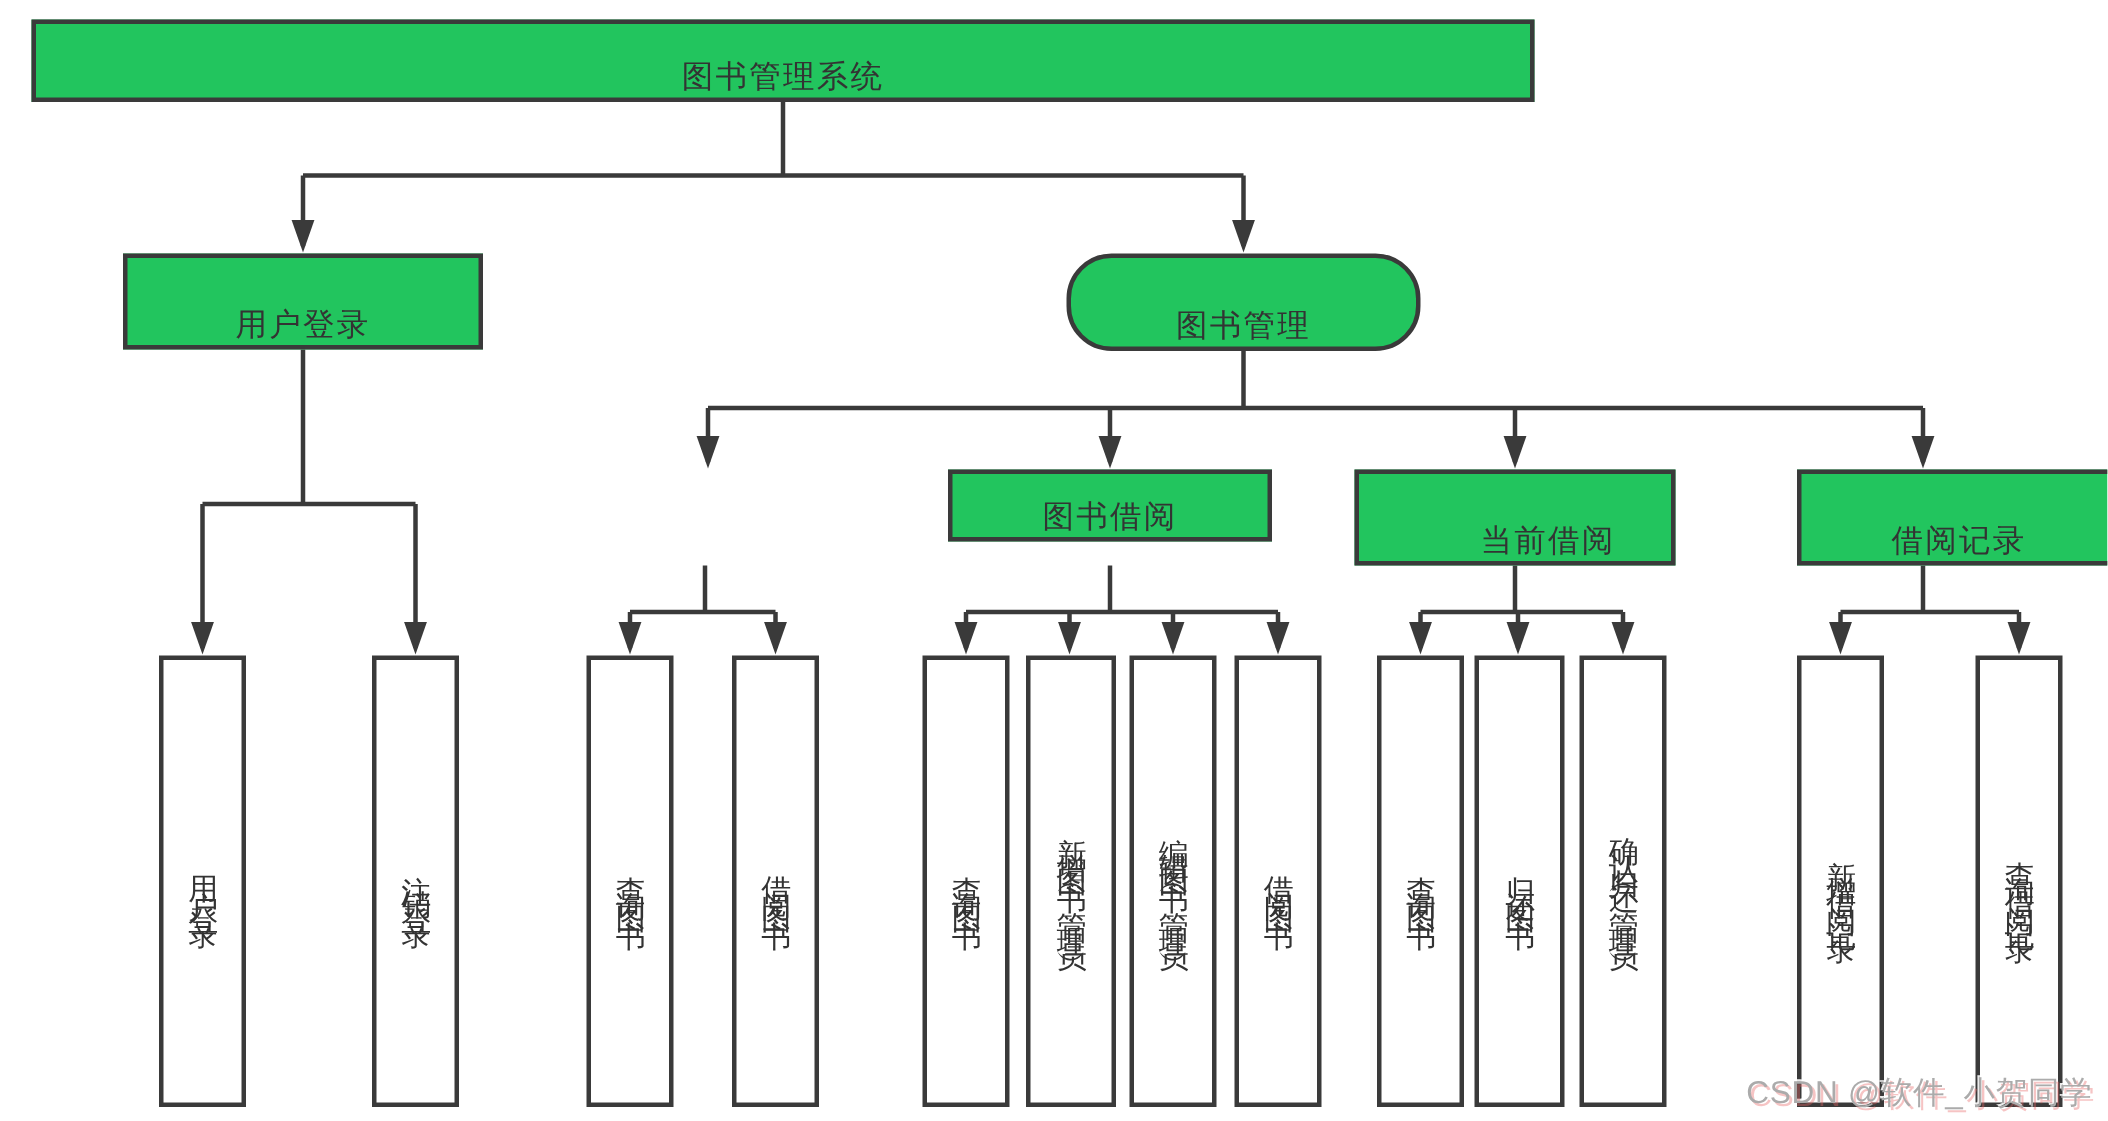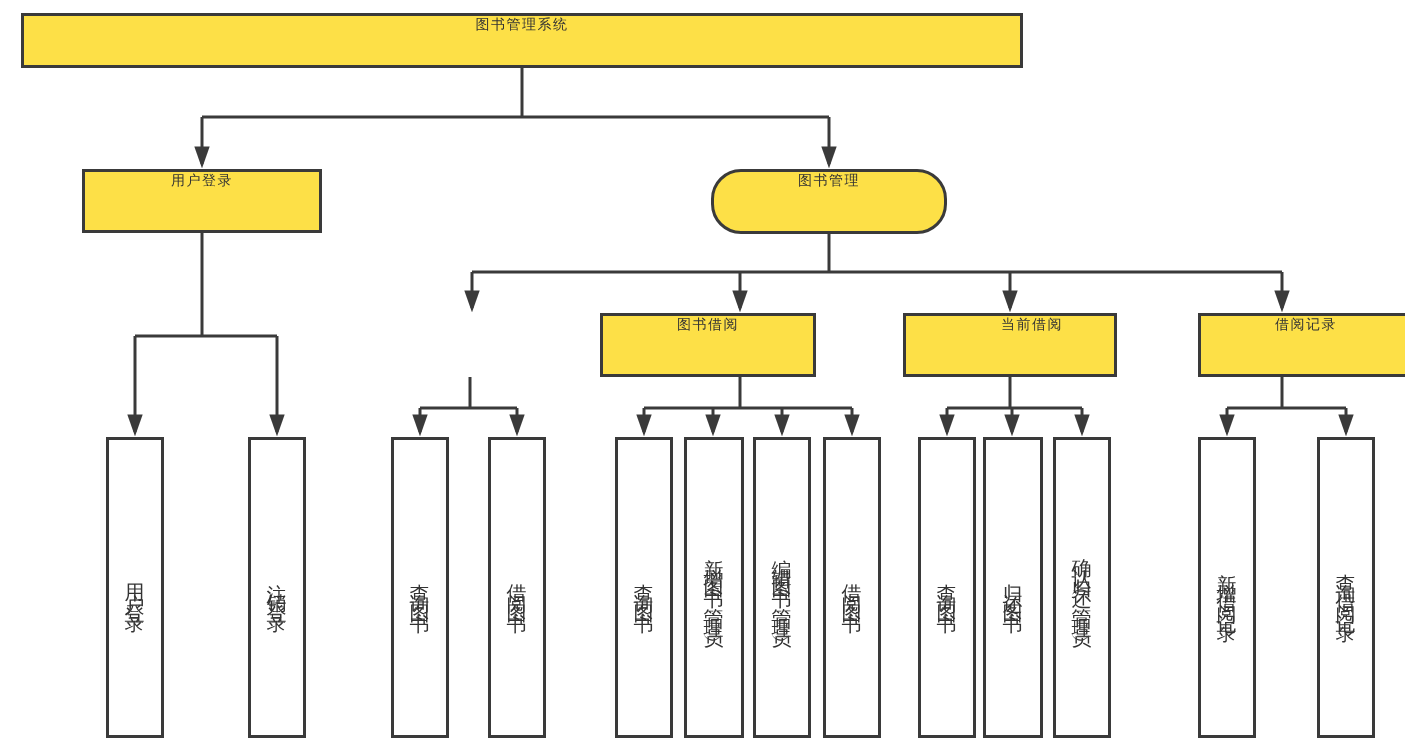--- a/index.html
+++ b/index.html
@@ -2,39 +2,39 @@
 <html><head>
 <meta charset="utf-8">
 <style>
   html,body{margin:0;padding:0;background:#ffffff;}
   .canvas{
     position:relative;width:1405px;height:747px;background:#ffffff;overflow:hidden;
     font-family:"Liberation Sans", sans-serif;color:#333333;
   }
   .connectors{position:absolute;left:0;top:0;width:1405px;height:747px;}
   .box{
-    position:absolute;box-sizing:border-box;background:#fde047;
-    border:3px solid #3a3a3a;display:flex;align-items:flex-start;justify-content:center;
-    font-size:14px;letter-spacing:1.5px;white-space:nowrap;
+    position:absolute;box-sizing:border-box;background:#22c55e;
+    border:3px solid #3a3a3a;display:flex;align-items:flex-end;justify-content:center;
+    font-size:21px;letter-spacing:1.5px;white-space:nowrap;
   }
   .vbox{
     position:absolute;box-sizing:border-box;background:#ffffff;
     border:3px solid #3a3a3a;display:flex;align-items:center;justify-content:center;
     top:437px;width:58px;height:301px;
   }
   .vtext{
     writing-mode:vertical-rl;text-orientation:mixed;
     font-size:20px;line-height:1.1;letter-spacing:10px;white-space:nowrap;
   }
   
   .p-root{left:21px;top:13px;width:1002px;height:55px;}
   .p-l1a{left:82px;top:169px;width:240px;height:64px;}
   .p-l1b{left:711px;top:169px;width:236px;height:65px;border-radius:30px;}
   .p-n1{left:363px;top:313px;width:215px;height:64px;}
-  .p-n2{left:600px;top:313px;width:216px;height:64px;}
+  .p-n2{left:632px;top:313px;width:216px;height:48px;}
   .p-n3{left:903px;top:313px;width:214px;height:64px;padding-left:44px;}
   .p-n4{left:1198px;top:313px;width:216px;height:64px;}
   .p-f1{left:106px;} .p-f2{left:248px;} .p-f3{left:391px;} .p-f4{left:488px;}
   .p-f5{left:615px;} .p-f6{left:684px;width:60px;} .p-f7{left:753px;} .p-f8{left:823px;}
   .p-f9{left:918px;} .p-f10{left:983px;width:60px;} .p-f11{left:1053px;} .p-f12{left:1198px;}
   .p-f13{left:1317px;}
   .watermark{
     position:absolute;right:10px;top:714px;font-size:21px;letter-spacing:0.5px;
     color:#ababab;white-space:nowrap;
     text-shadow:2px 2px 0 rgba(231,101,101,0.38), -1px -1px 0 rgba(255,255,255,0.9);
@@ -149,14 +149,15 @@
   <div class="vbox p-f11">
     <span class="vtext">确认归还（管理员）</span>
   </div>
   <div class="vbox p-f12">
     <span class="vtext">新增借阅记录</span>
   </div>
   <div class="vbox p-f13">
     <span class="vtext">查询借阅记录</span>
   </div>
 
+  <div class="watermark">CSDN @软件_小贺同学</div>
 
 </div>
 
 </body></html>

